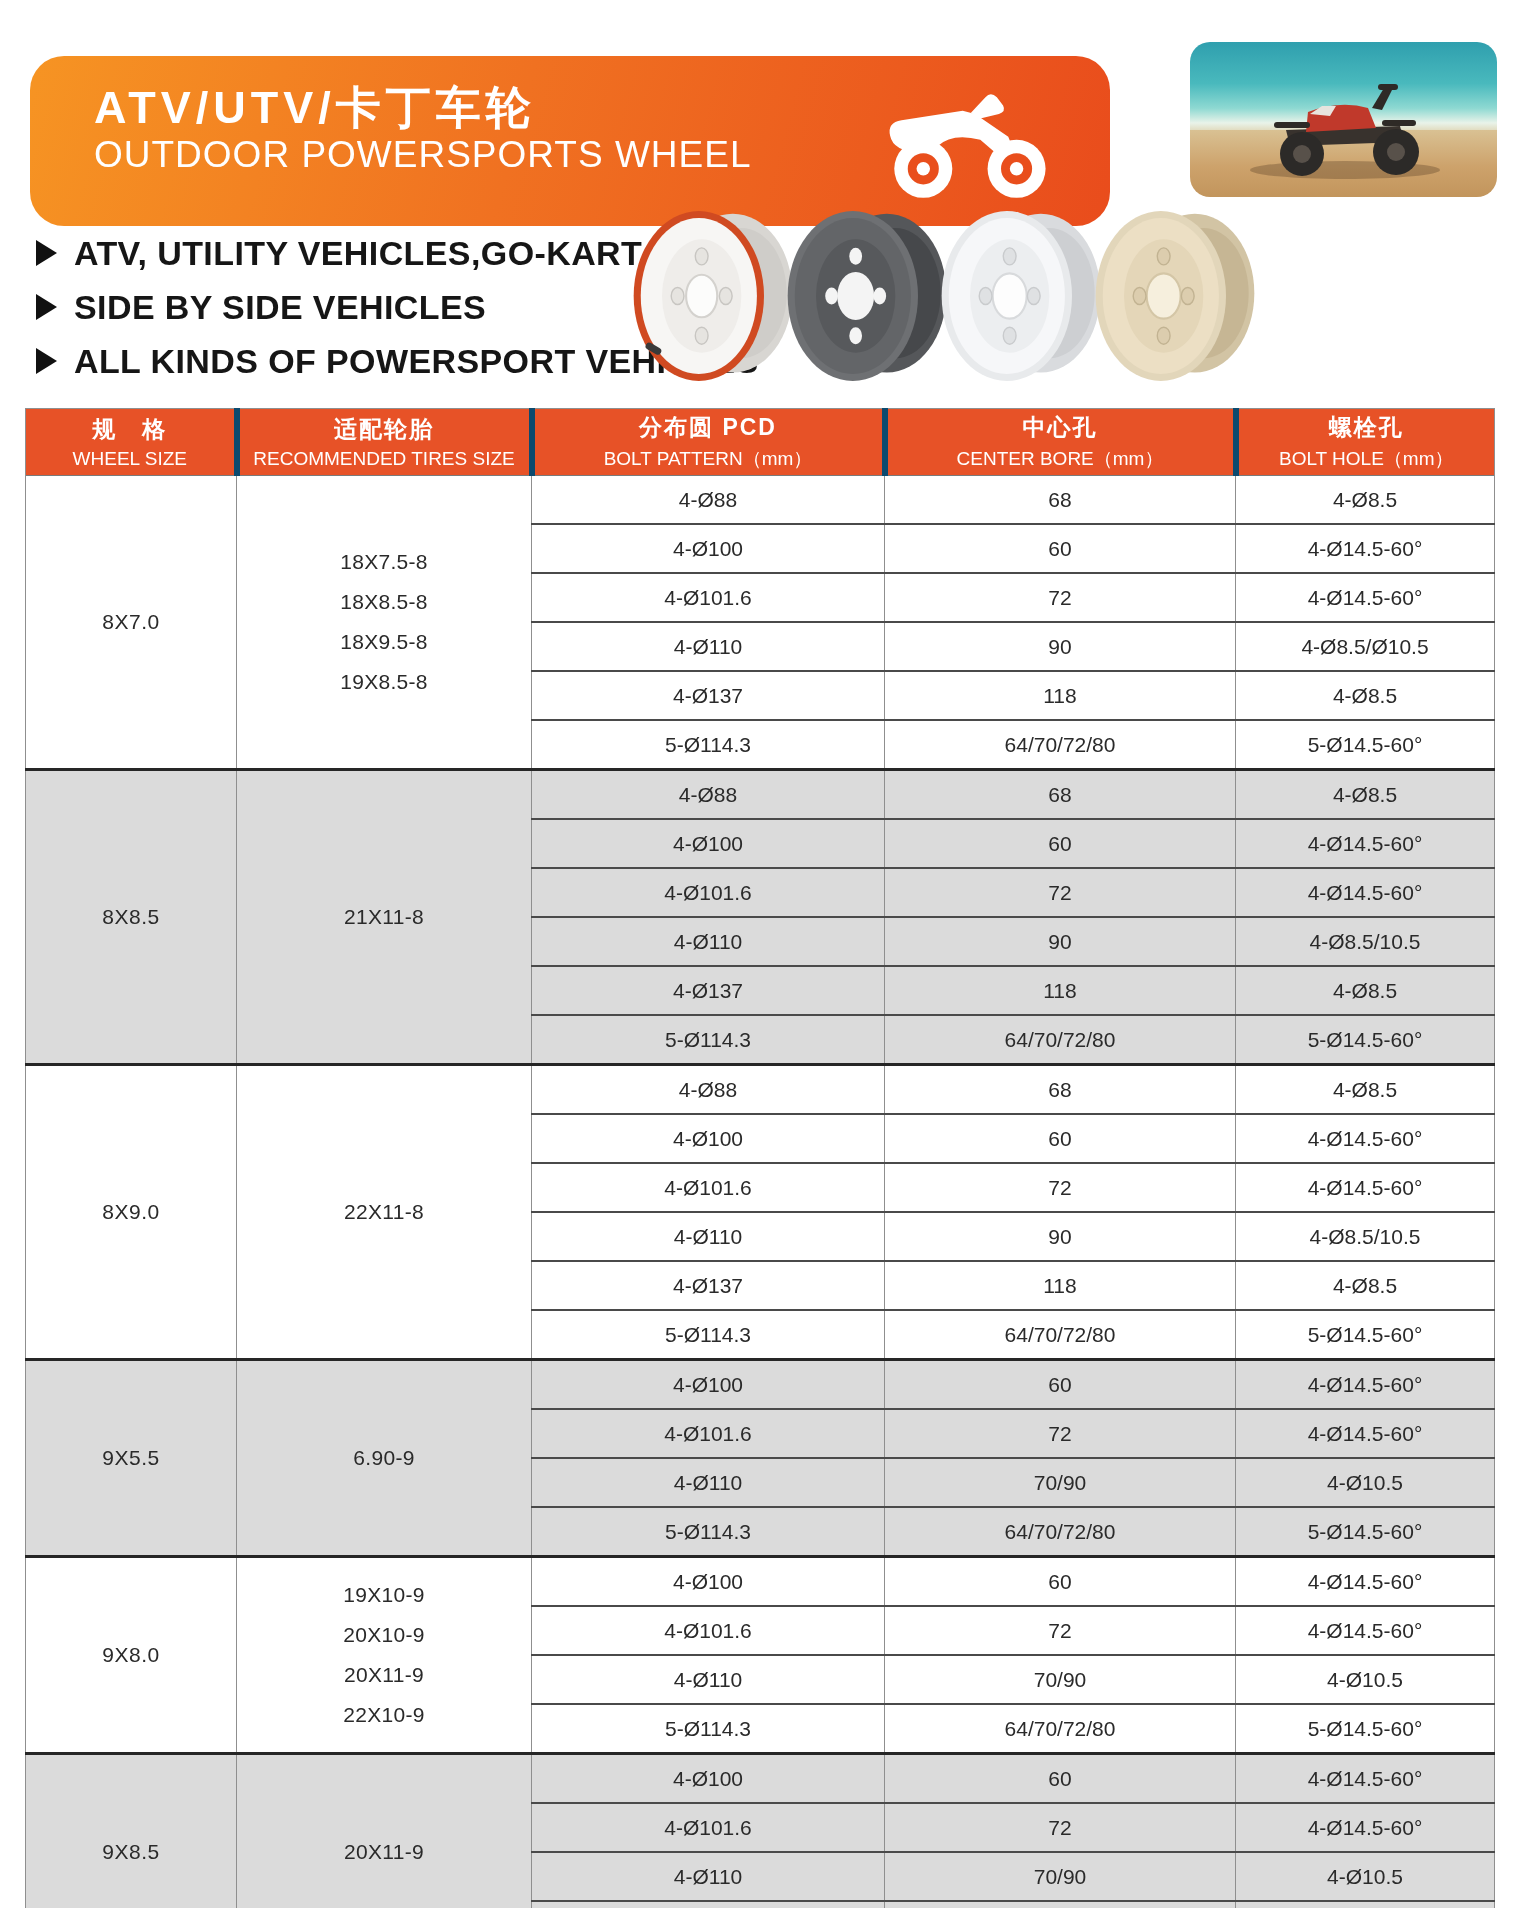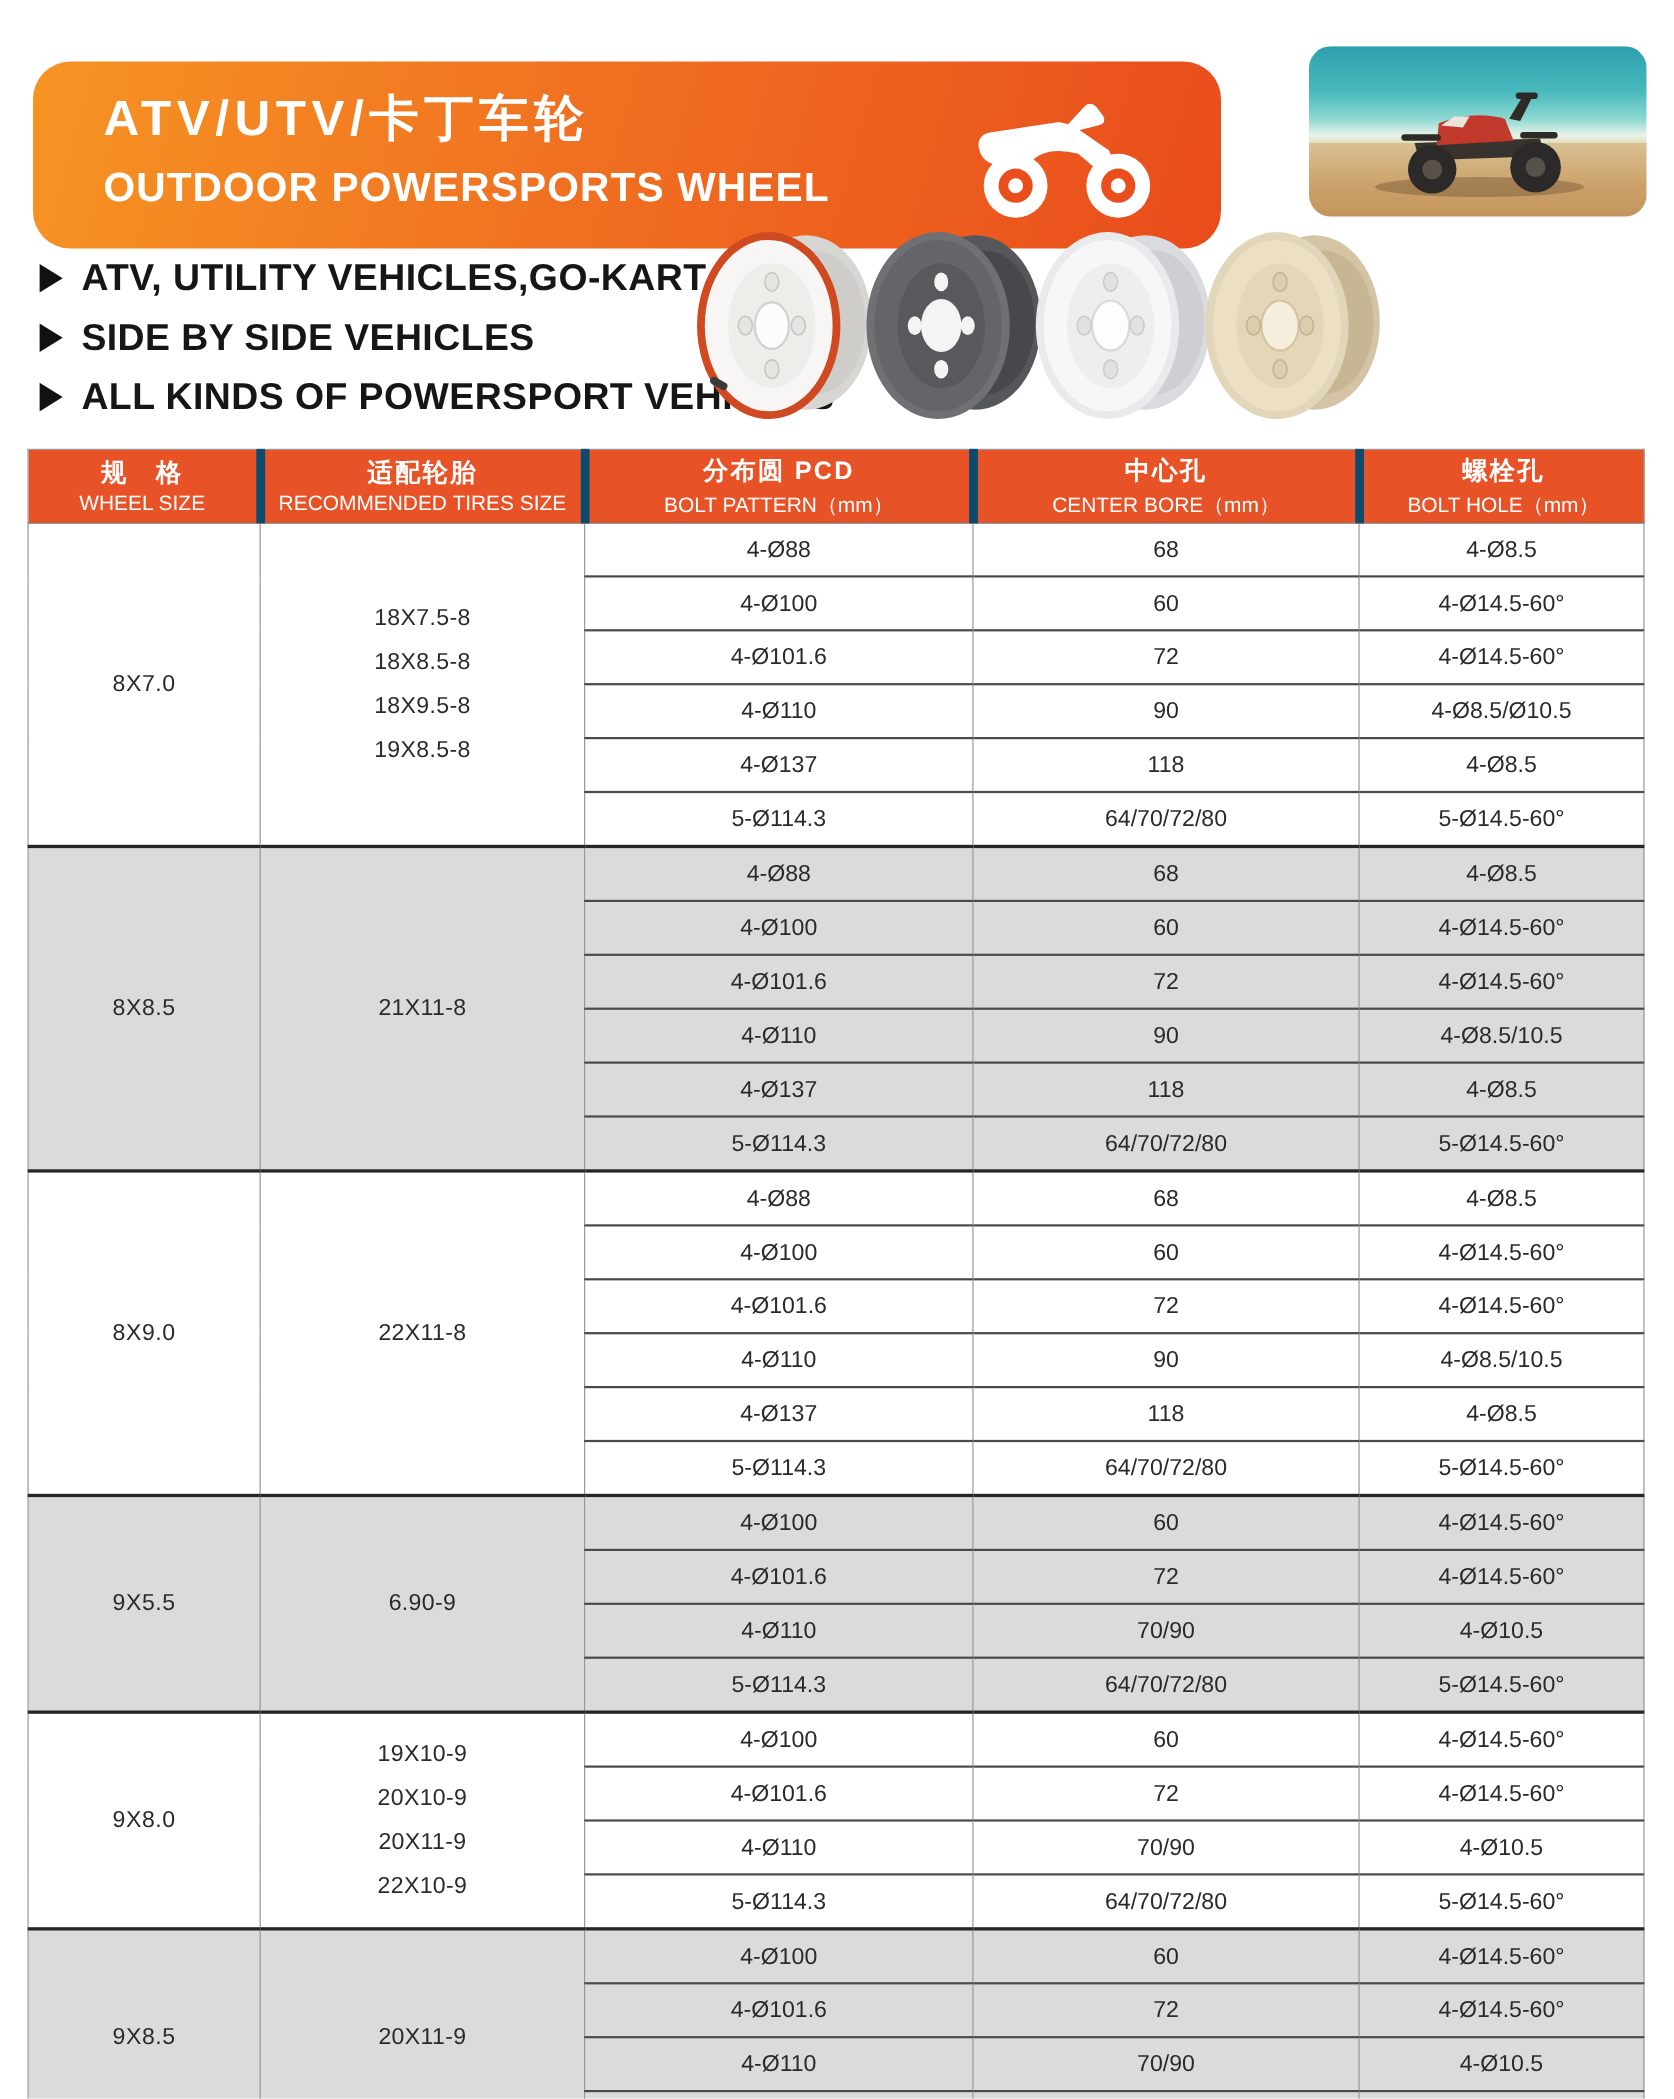--- a/index.html
+++ b/index.html
@@ -5,21 +5,21 @@
   html,body { margin:0; padding:0; background:#ffffff; }
   body { width:1522px; height:1908px; font-family:"Liberation Sans", sans-serif; }
   .page { position:relative; width:1522px; height:1908px; overflow:hidden; background:#fff; }
 
   
   .banner { position:absolute; left:30px; top:56px; width:1080px; height:170px;
             border-radius:34px;
             background:linear-gradient(105deg,#F69423 0%,#F07121 45%,#E94C1C 100%); }
   .banner-text { position:absolute; left:64px; top:26px; color:#fff; }
   .banner-zh { font-size:45px; font-weight:bold; letter-spacing:5px; line-height:1.15; }
-  .banner-en { font-size:37px; font-weight:bold; letter-spacing:1px; margin-top:16px; white-space:nowrap; }
+  .banner-en { font-size:37px; font-weight:normal; letter-spacing:1px; margin-top:0; white-space:nowrap; }
   .atv-icon { position:absolute; right:48px; top:32px; width:180px; height:114px; }
 
   
   .photo { position:absolute; left:1190px; top:42px; width:307px; height:155px;
            border-radius:20px; overflow:hidden; }
   .photo .sea  { position:absolute; left:0; top:0; width:100%; height:92px;
                  background:linear-gradient(180deg,#2f9fae 0%,#49b9bd 45%,#8ed9d2 72%,#e9f3e9 88%,#ddd0ab 100%); }
   .photo .sand { position:absolute; left:0; top:88px; width:100%; height:67px;
                  background:linear-gradient(180deg,#d9c193 0%,#cda26b 55%,#c2955c 100%); }
   .photo svg { position:absolute; left:0; top:0; }
@@ -35,21 +35,21 @@
   .wheels { position:absolute; left:628px; top:198px; display:flex; }
   .wheel { width:170px; height:196px; margin-right:-16px; }
 
   
   table.spec { position:absolute; left:25px; top:408px; width:1469px;
                border-collapse:collapse; table-layout:fixed;
                border:1.6px solid #8f8f8f; border-bottom:3px solid #262626; }
   .spec col.c1{width:211px}.spec col.c2{width:295px}.spec col.c3{width:353px}
   .spec col.c4{width:351px}.spec col.c5{width:259px}
   .spec thead th { background:#E75227; color:#fff; height:66px; text-align:center;
-                   vertical-align:middle; border-left:8px solid #0c4a6e; border-bottom:none; padding:0; }
+                   vertical-align:middle; border-left:6px solid #0c4a6e; border-bottom:none; padding:0; }
   .spec thead th:first-child { border-left:none; }
   .h-zh { font-size:23px; font-weight:bold; letter-spacing:2px; }
   .h-en { font-size:19px; font-weight:normal; margin-top:3px; letter-spacing:0; }
   .spec tbody td { text-align:center; vertical-align:middle; color:#2a2a2a;
                    height:47px; font-size:21px; padding:0;
                    border:1.6px solid #8f8f8f; border-top:2.2px solid #4a4a4a;
                    background:#fff; }
   .spec tbody tr.gstart td { border-top:3px solid #262626; }
   .spec tbody tr.first  td { border-top:1.5px solid #7a7a7a; }
   .spec tbody tr.alt    td { background:#DBDBDB; }

